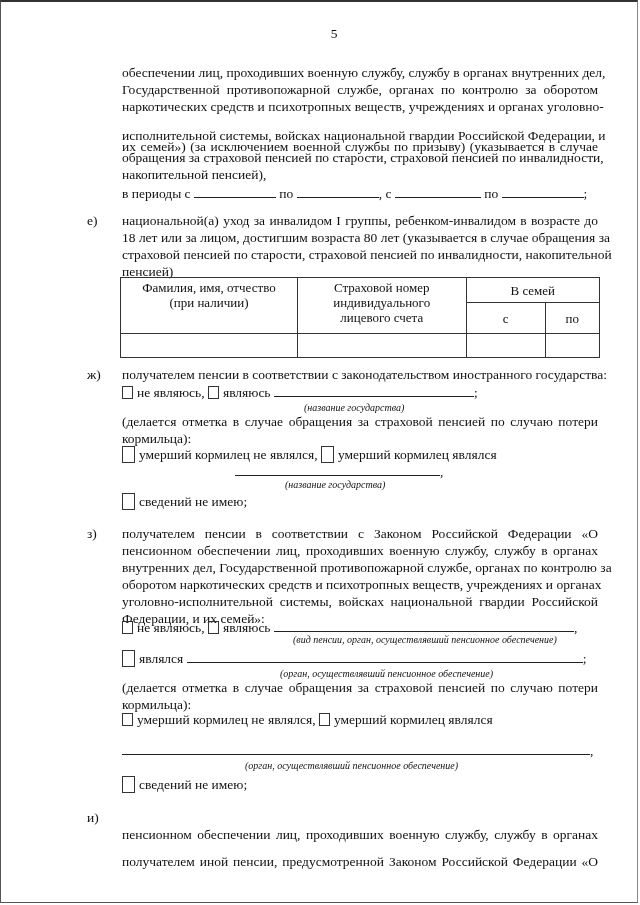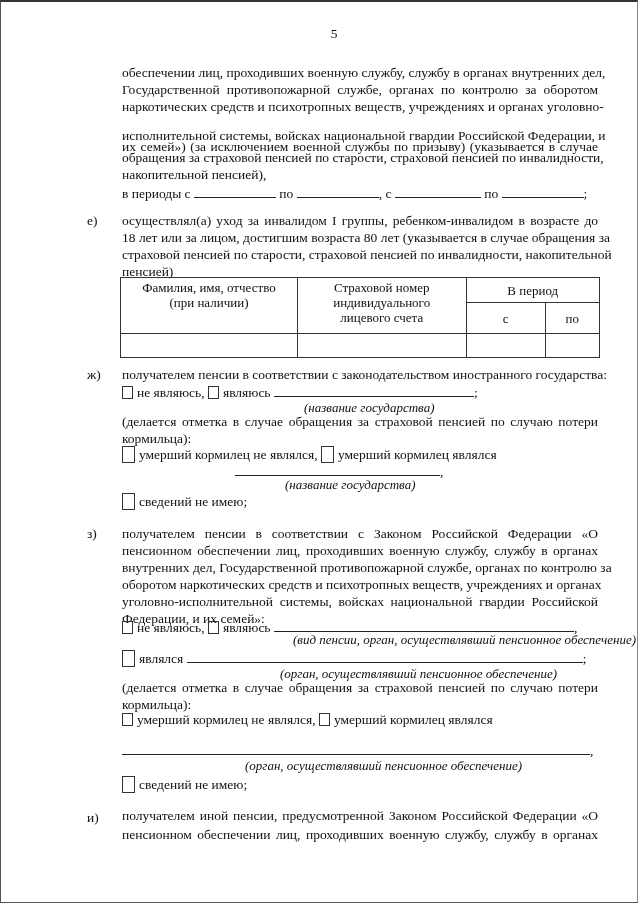--- a/index.html
+++ b/index.html
@@ -4,21 +4,21 @@
 <style>
   html, body { margin: 0; padding: 0; background: #ffffff; }
   body { width: 640px; height: 905px; position: relative; overflow: hidden;
          font-family: "Liberation Serif", "DejaVu Serif", serif; color: #111; }
   .frame { position: absolute; left: 0; top: 0; width: 638px; height: 903px;
            border-top: 2px solid #333; border-left: 1px solid #555; border-right: 1px solid #888; border-bottom: 1px solid #555; box-sizing: border-box; }
   .pn { position: absolute; left: 0; width: 668px; top: 26px; text-align: center; font-size: 13.5px; }
   .line { position: absolute; left: 122px; width: 476px; font-size: 13.5px; line-height: 17px; white-space: nowrap; }
   .just { text-align: justify; text-align-last: justify; }
   .lbl { position: absolute; left: 87px; font-size: 13.5px; line-height: 17px; }
-  .cap { position: absolute; font-size: 13px; font-style: italic; line-height: 11px; white-space: nowrap; }
+  .cap { position: absolute; font-size: 10px; font-style: italic; line-height: 11px; white-space: nowrap; }
   .blank { display: inline-block; border-bottom: 1px solid #222; height: 12px; vertical-align: baseline; }
   .cb { display: inline-block; width: 11px; height: 13px; border: 1px solid #333; vertical-align: -2px; margin-right: 4px; box-sizing: border-box; }
   .cb.big { width: 13px; height: 17px; vertical-align: -4px; }
   table.t { position: absolute; left: 120px; top: 277px; width: 480px; border-collapse: collapse; font-size: 13px; line-height: 15px; }
   table.t td, table.t th { border: 1px solid #333; font-weight: normal; text-align: center; vertical-align: top; padding: 2px 20px; }
 </style>
 </head>
 <body>
 
 <div class="frame"></div>
@@ -36,31 +36,31 @@
   <span>в периоды с</span>
   <span class="blank" style="width:82px"></span>
   <span>по</span>
   <span class="blank" style="width:82px"></span><span>, с</span>
   <span class="blank" style="width:86px"></span>
   <span>по</span>
   <span class="blank" style="width:82px"></span><span>;</span>
 </div>
 
 <div class="lbl" style="top:212px">е)</div>
-<div class="line just" style="top:212px">осуществлял(а) уход за инвалидом I группы, ребенком-инвалидом в возрасте до</div>
+<div class="line just" style="top:212px">национальной(а) уход за инвалидом I группы, ребенком-инвалидом в возрасте до</div>
 <div class="line just" style="top:229px">18 лет или за лицом, достигшим возраста 80 лет (указывается в случае обращения за</div>
 <div class="line just" style="top:246px">страховой пенсией по старости, страховой пенсией по инвалидности, накопительной</div>
 <div class="line" style="top:263px">пенсией)</div>
 
 <table class="t">
   <tbody>
       <tr style="height:25px">
     <th rowspan="2" style="width:182px">Фамилия, имя, отчество (при наличии)</th>
     <th rowspan="2" style="width:145px">Страховой номер индивидуального лицевого счета</th>
-    <th colspan="2" style="vertical-align:middle">В период</th>
+    <th colspan="2" style="vertical-align:middle">В семей</th>
   </tr>
   <tr style="height:31px">
     <th style="width:56px;vertical-align:middle">с</th>
     <th style="vertical-align:middle">по</th>
   </tr>
   <tr style="height:24px">
     <td></td>
     <td></td>
     <td></td>
     <td></td>
@@ -116,14 +116,14 @@
 </div>
 <div class="line" style="top:742px">
   <span class="blank" style="width:468px"></span><span>,</span>
 </div>
 <div class="cap" style="top:760px;left:245px">(орган, осуществлявший пенсионное обеспечение)</div>
 <div class="line" style="top:776px">
   <span class="cb big"></span><span>сведений не имею;</span>
 </div>
 
 <div class="lbl" style="top:809px">и)</div>
-<div class="line just" style="top:807px">получателем иной пенсии, предусмотренной Законом Российской Федерации «О</div>
+<div class="line just" style="top:853px">получателем иной пенсии, предусмотренной Законом Российской Федерации «О</div>
 <div class="line just" style="top:826px">пенсионном обеспечении лиц, проходивших военную службу, службу в органах</div>
 
 </body></html>

